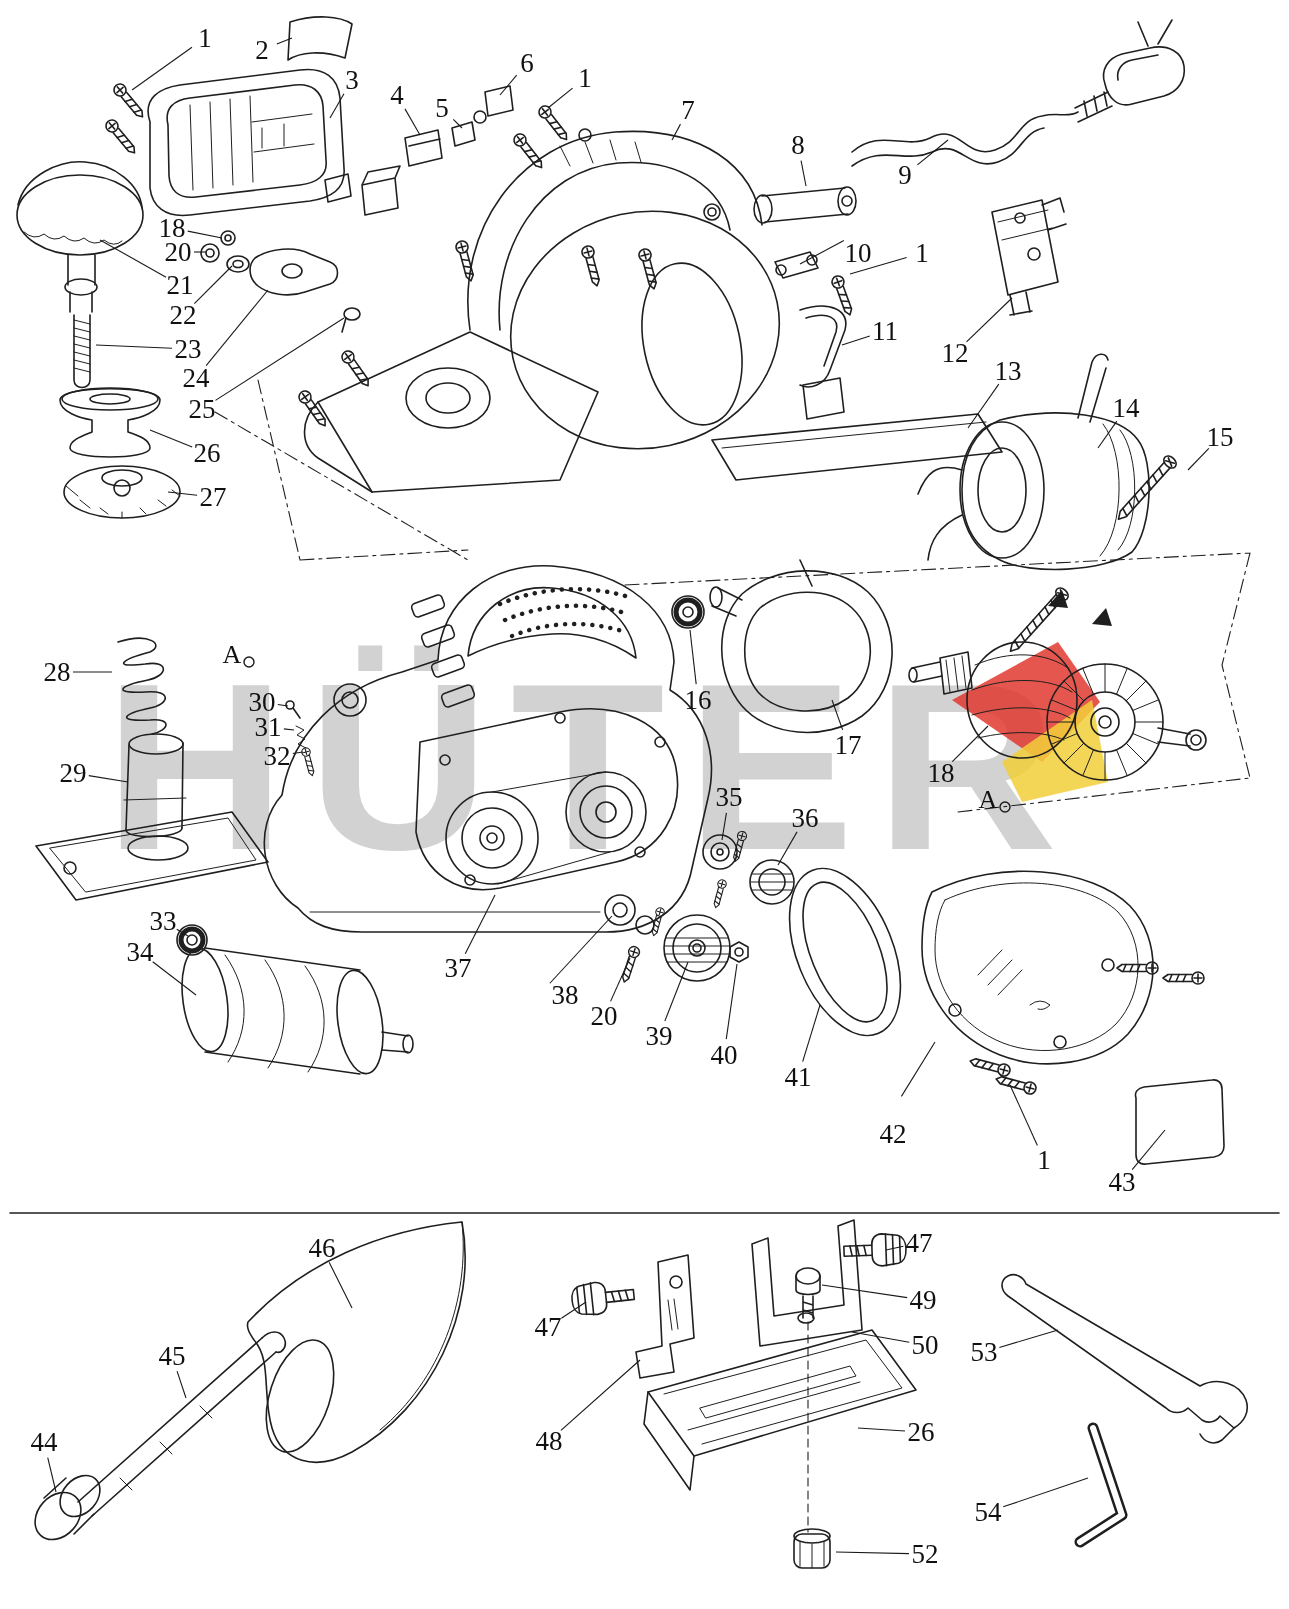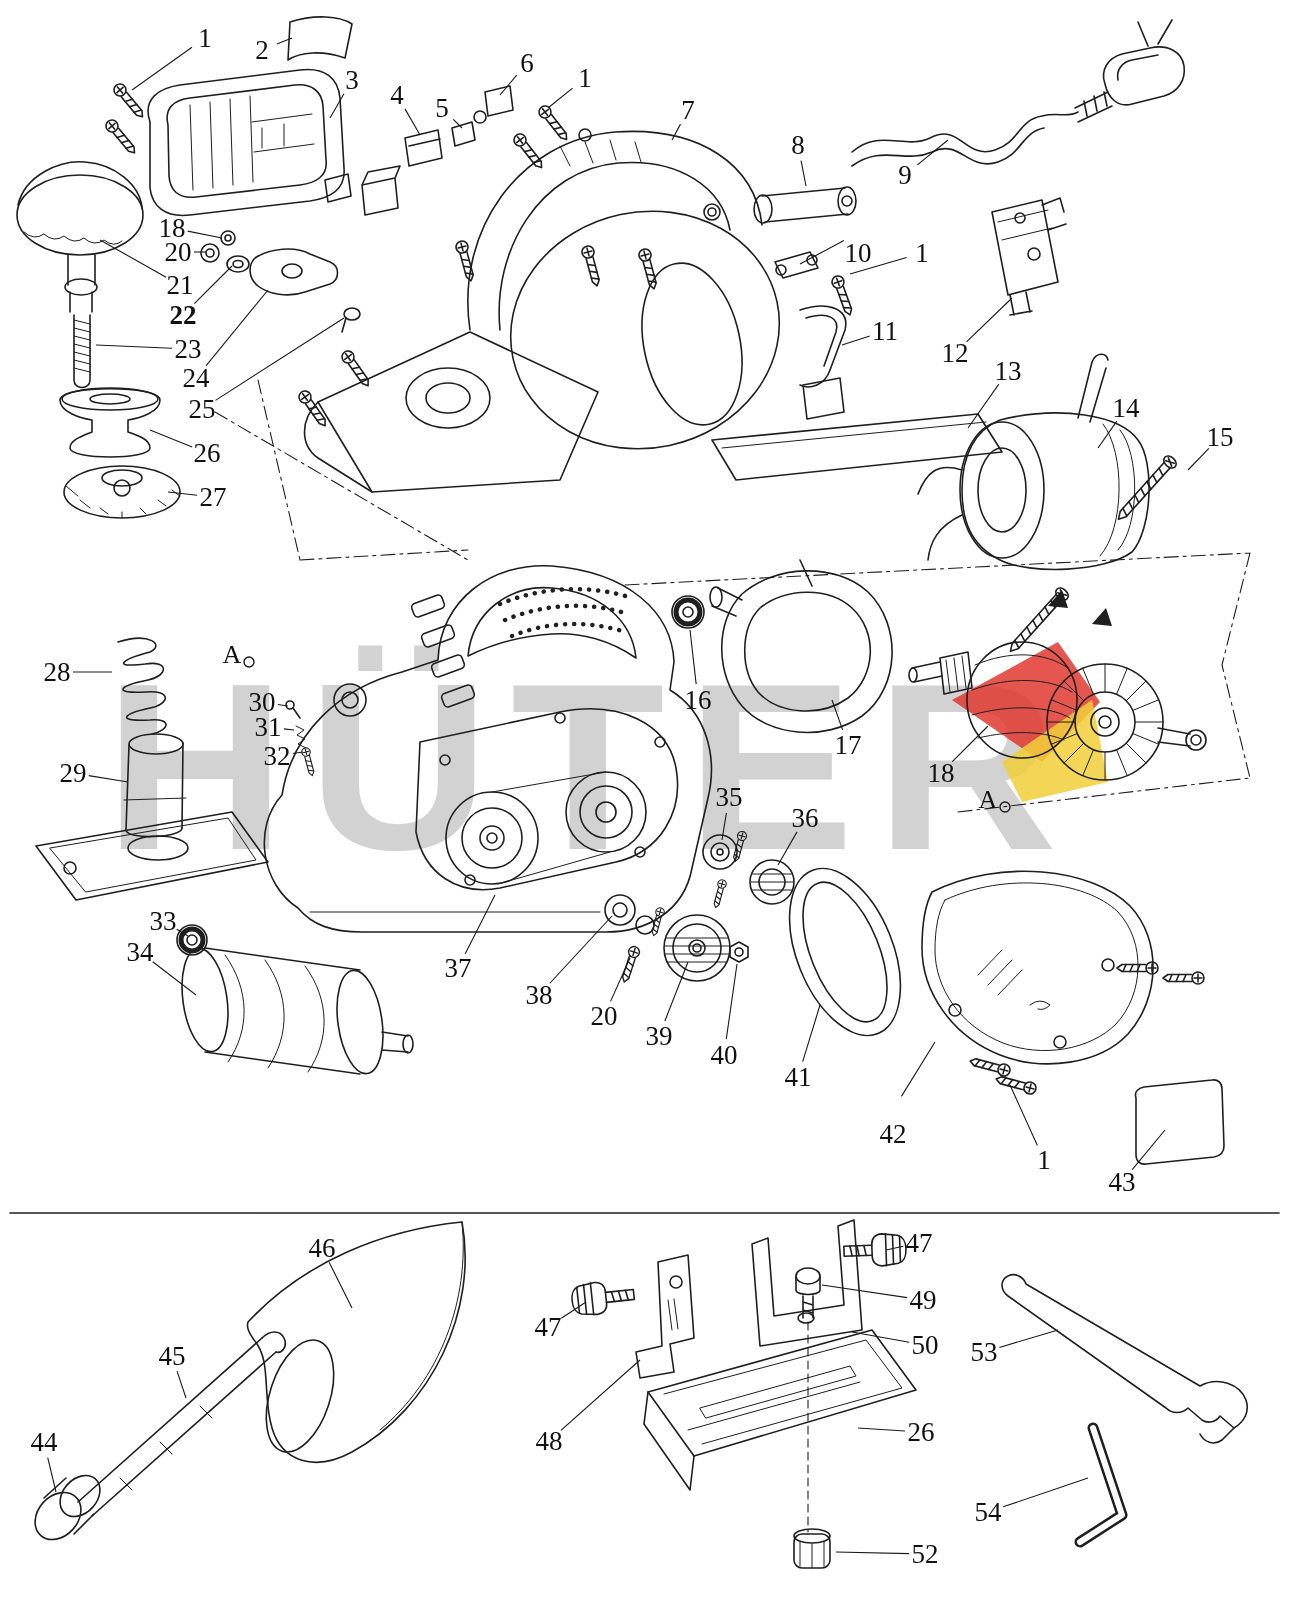--- a/index.html
+++ b/index.html
@@ -454,40 +454,40 @@
       <div class="part-label" style="left: 858px; top: 233px; margin-top: 20px;">10</div>
       <div class="part-label" style="left: 922px; top: 253px;">1</div>
       <div class="part-label" style="left: 885px; top: 331px;">11</div>
       <div class="part-label" style="left: 955px; top: 353px;">12</div>
       <div class="part-label" style="left: 1008px; top: 371px;">13</div>
       <div class="part-label" style="left: 1126px; top: 408px;">14</div>
       <div class="part-label" style="left: 1220px; top: 437px;">15</div>
       <div class="part-label" style="left: 172px; top: 228px;">18</div>
       <div class="part-label" style="left: 178px; top: 252px;">20</div>
       <div class="part-label" style="left: 180px; top: 285px;">21</div>
-      <div class="part-label" style="left: 183px; top: 315px; font-weight: bold;">22</div>
+      <div class="part-label" style="left: 183px; top: 315px;">22</div>
       <div class="part-label" style="left: 188px; top: 349px;">23</div>
       <div class="part-label" style="left: 196px; top: 378px;">24</div>
       <div class="part-label" style="left: 202px; top: 409px;">25</div>
       <div class="part-label" style="left: 207px; top: 453px;">26</div>
       <div class="part-label" style="left: 213px; top: 497px;">27</div>
       <div class="part-label" style="left: 57px; top: 672px; text-align: center;">28</div>
       <div class="part-label" style="left: 73px; top: 773px;">29</div>
       <div class="part-label" style="left: 262px; top: 702px;">30</div>
       <div class="part-label" style="left: 268px; top: 727px;">31</div>
       <div class="part-label" style="left: 277px; top: 756px;">32</div>
       <div class="part-label" style="left: 698px; top: 700px;">16</div>
       <div class="part-label" style="left: 848px; top: 745px;">17</div>
       <div class="part-label" style="left: 941px; top: 773px;">18</div>
       <div class="part-label" style="left: 163px; top: 921px;">33</div>
       <div class="part-label" style="left: 140px; top: 952px;">34</div>
       <div class="part-label" style="left: 729px; top: 797px;">35</div>
       <div class="part-label" style="left: 805px; top: 818px;">36</div>
       <div class="part-label" style="left: 458px; top: 968px;">37</div>
-      <div class="part-label" style="left: 539px; top: 995px;">38</div>
+      <div class="part-label" style="left: 565px; top: 995px;">38</div>
       <div class="part-label" style="left: 604px; top: 1016px;">20</div>
       <div class="part-label" style="left: 659px; top: 1036px;">39</div>
       <div class="part-label" style="left: 724px; top: 1055px;">40</div>
       <div class="part-label" style="left: 798px; top: 1077px;">41</div>
       <div class="part-label" style="left: 893px; top: 1110px; margin-top: 24px;">42</div>
       <div class="part-label" style="left: 1044px; top: 1160px;">1</div>
       <div class="part-label" style="left: 1122px; top: 1182px;">43</div>
       <div class="part-label" style="left: 322px; top: 1248px;">46</div>
       <div class="part-label" style="left: 172px; top: 1356px;">45</div>
       <div class="part-label" style="left: 44px; top: 1442px;">44</div>

